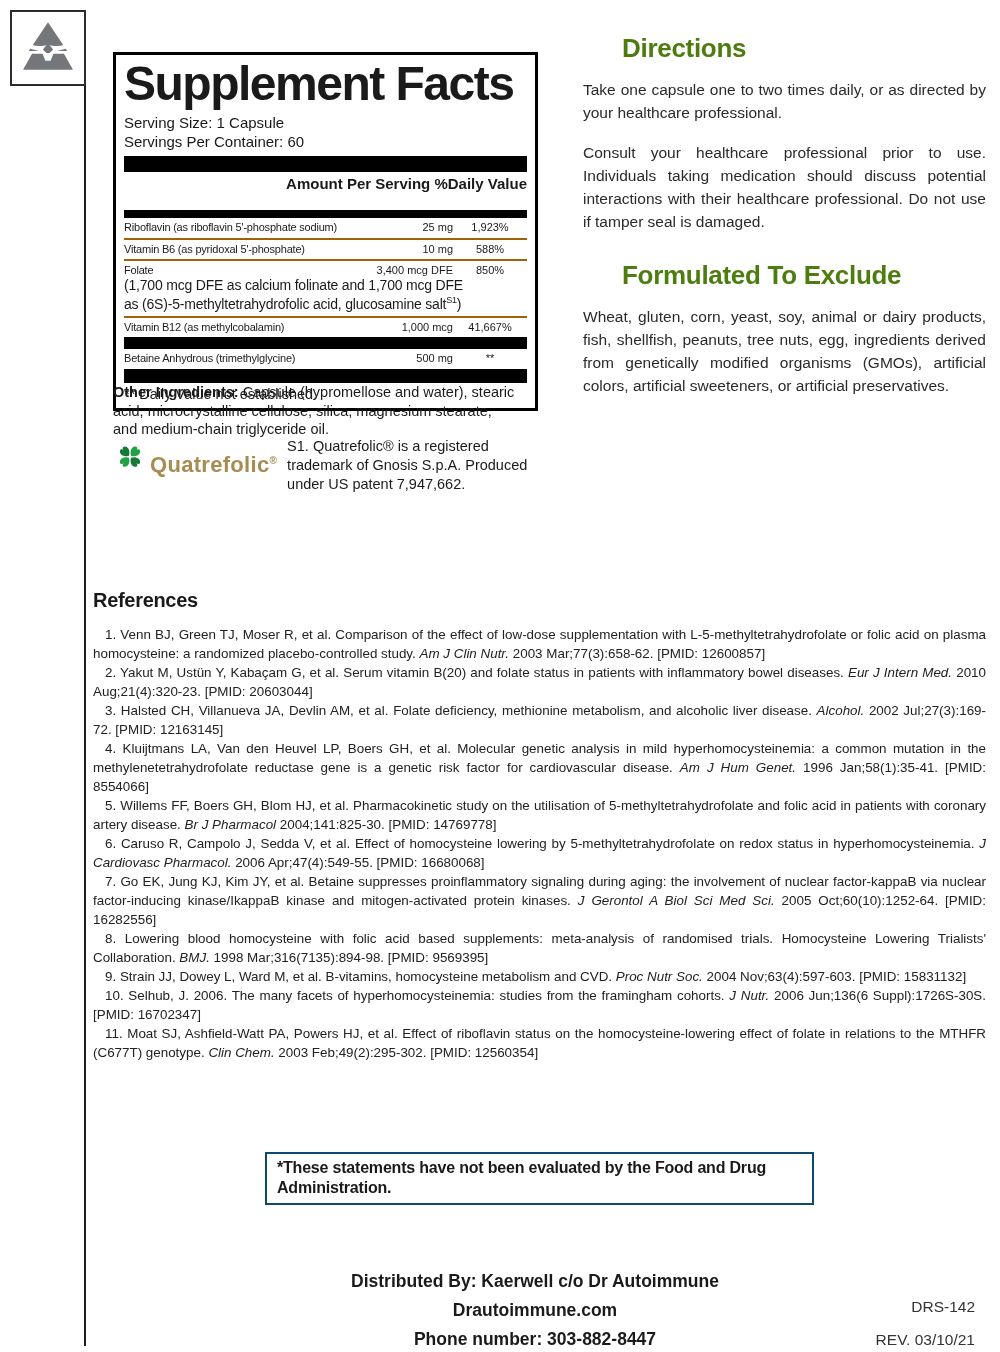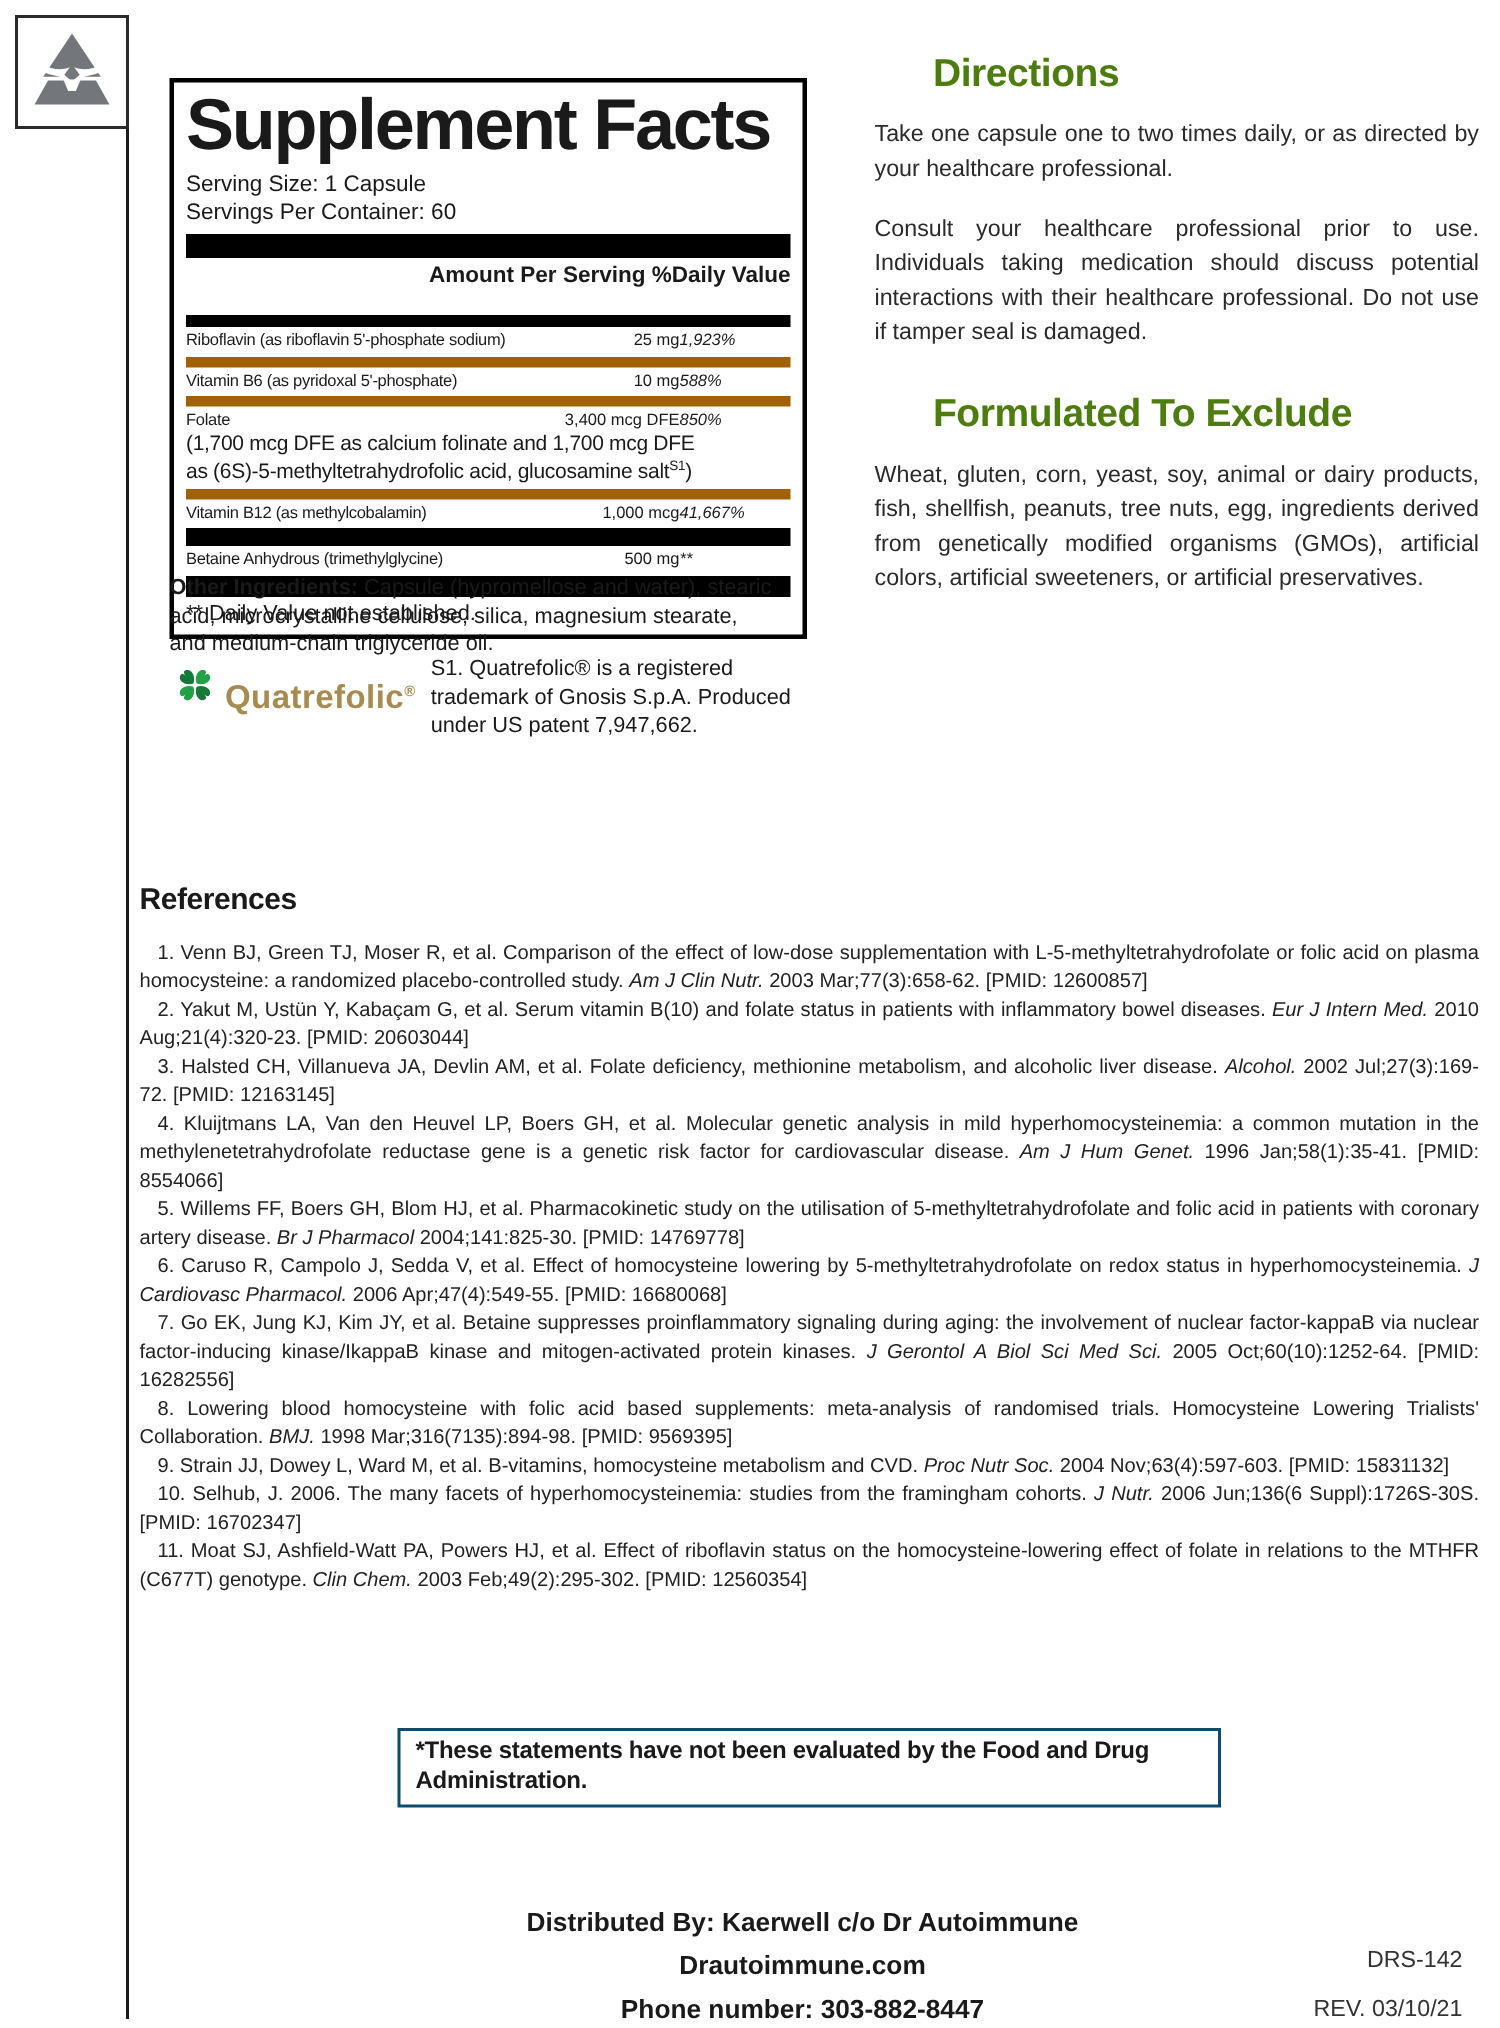--- a/index.html
+++ b/index.html
@@ -13,25 +13,25 @@
 
   
   .sf-panel { position:absolute; left:113px; top:52px; width:425px; border:3px solid #000; background:#fff; padding:4px 8px 5px 8px; }
   .sf-title { font-size:48px; font-weight:900; letter-spacing:-1.5px; line-height:1.02; margin:1px 0 5px 0; white-space:nowrap; }
   .sf-serving { font-size:15px; line-height:1.25; }
   .sf-bar { background:#000; width:100%; }
   .sf-bar.b16 { height:16px; margin-top:5px; }
   .sf-bar.b8  { height:8px; }
   .sf-colhead { text-align:right; font-weight:bold; font-size:15px; padding:3px 0 18px 0; }
   .sf-row { padding:2px 0 3px 0; }
-  .sf-row.ruled { border-top:7px solid #a16207; }
+  .sf-row.ruled { border-top:2px solid #a16207; }
   .sf-line { display:flex; align-items:baseline; font-size:11px; line-height:1.3; }
   .sf-line .n { flex:1; letter-spacing:-0.2px; }
   .sf-line .a { text-align:right; white-space:nowrap; }
-  .sf-line .d { width:74px; text-align:left; white-space:nowrap;font-style:italic; }
+  .sf-line .d { width:74px; text-align:center; white-space:nowrap; }
   .sf-sub { font-size:14px; line-height:1.25; letter-spacing:-0.2px; }
   .sf-sub sup { font-size:9px; }
   .sf-footnote { font-size:14.5px; padding:3px 0 1px 0; }
 
   
   .other-ing { position:absolute; left:113px; top:383px; width:405px; font-size:14.5px; line-height:1.28; }
   .other-ing b { font-weight:bold; }
   .quatre-row { position:absolute; left:112px; top:437px; width:425px; display:flex; }
   .clover { width:36px; height:38px; flex:0 0 auto; }
   .quatre-word { font-size:22px; font-weight:600; color:#a78b51; letter-spacing:0.3px; align-self:center; margin-left:2px; white-space:nowrap; }
@@ -148,21 +148,21 @@
     <div class="h-big">Directions</div>
     <p class="para">Take one capsule one to two times daily, or as directed by your healthcare professional.</p>
     <p class="para">Consult your healthcare professional prior to use. Individuals taking medication should discuss potential interactions with their healthcare professional. Do not use if tamper seal is damaged.</p>
     <div class="h-big fte">Formulated To Exclude</div>
     <p class="para">Wheat, gluten, corn, yeast, soy, animal or dairy products, fish, shellfish, peanuts, tree nuts, egg, ingredients derived from genetically modified organisms (GMOs), artificial colors, artificial sweeteners, or artificial preservatives.</p>
   </div>
 
   <div class="refs-head">References</div>
   <div class="refs">
       <p><span>1. Venn BJ, Green TJ, Moser R, et al. Comparison of the effect of low-dose supplementation with L-5-methyltetrahydrofolate or folic acid on plasma homocysteine: a randomized placebo-controlled study. </span><em>Am J Clin Nutr.</em><span> 2003 Mar;77(3):658-62. [PMID: 12600857]</span></p>
-      <p><span>2. Yakut M, Ustün Y, Kabaçam G, et al. Serum vitamin B(10) and folate status in patients with inflammatory bowel diseases. </span><em>Eur J Intern Med.</em><span> 2010 Aug;21(4):320-23. [PMID: 20603044]</span></p>
+      <p><span>2. Yakut M, Ustün Y, Kabaçam G, et al. Serum vitamin B(20) and folate status in patients with inflammatory bowel diseases. </span><em>Eur J Intern Med.</em><span> 2010 Aug;21(4):320-23. [PMID: 20603044]</span></p>
       <p><span>3. Halsted CH, Villanueva JA, Devlin AM, et al. Folate deficiency, methionine metabolism, and alcoholic liver disease. </span><em>Alcohol.</em><span> 2002 Jul;27(3):169-72. [PMID: 12163145]</span></p>
       <p><span>4. Kluijtmans LA, Van den Heuvel LP, Boers GH, et al. Molecular genetic analysis in mild hyperhomocysteinemia: a common mutation in the methylenetetrahydrofolate reductase gene is a genetic risk factor for cardiovascular disease. </span><em>Am J Hum Genet.</em><span> 1996 Jan;58(1):35-41. [PMID: 8554066]</span></p>
       <p><span>5. Willems FF, Boers GH, Blom HJ, et al. Pharmacokinetic study on the utilisation of 5-methyltetrahydrofolate and folic acid in patients with coronary artery disease. </span><em>Br J Pharmacol</em><span> 2004;141:825-30. [PMID: 14769778]</span></p>
       <p><span>6. Caruso R, Campolo J, Sedda V, et al. Effect of homocysteine lowering by 5-methyltetrahydrofolate on redox status in hyperhomocysteinemia. </span><em>J Cardiovasc Pharmacol.</em><span> 2006 Apr;47(4):549-55. [PMID: 16680068]</span></p>
       <p><span>7. Go EK, Jung KJ, Kim JY, et al. Betaine suppresses proinflammatory signaling during aging: the involvement of nuclear factor-kappaB via nuclear factor-inducing kinase/IkappaB kinase and mitogen-activated protein kinases. </span><em>J Gerontol A Biol Sci Med Sci.</em><span> 2005 Oct;60(10):1252-64. [PMID: 16282556]</span></p>
       <p><span>8. Lowering blood homocysteine with folic acid based supplements: meta-analysis of randomised trials. Homocysteine Lowering Trialists' Collaboration. </span><em>BMJ.</em><span> 1998 Mar;316(7135):894-98. [PMID: 9569395]</span></p>
       <p><span>9. Strain JJ, Dowey L, Ward M, et al. B-vitamins, homocysteine metabolism and CVD. </span><em>Proc Nutr Soc.</em><span> 2004 Nov;63(4):597-603. [PMID: 15831132]</span></p>
       <p><span>10. Selhub, J. 2006. The many facets of hyperhomocysteinemia: studies from the framingham cohorts. </span><em>J Nutr.</em><span> 2006 Jun;136(6 Suppl):1726S-30S. [PMID: 16702347]</span></p>
       <p><span>11. Moat SJ, Ashfield-Watt PA, Powers HJ, et al. Effect of riboflavin status on the homocysteine-lowering effect of folate in relations to the MTHFR (C677T) genotype. </span><em>Clin Chem.</em><span> 2003 Feb;49(2):295-302. [PMID: 12560354]</span></p>
     </div>

